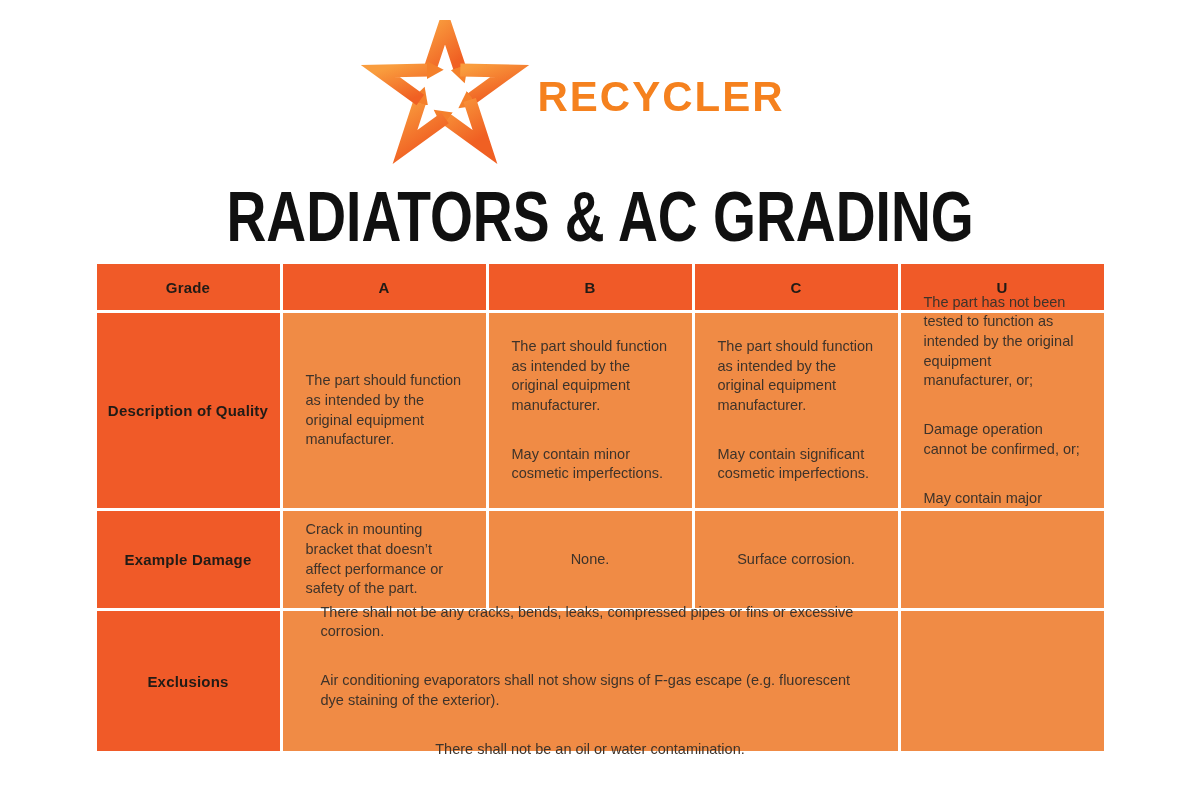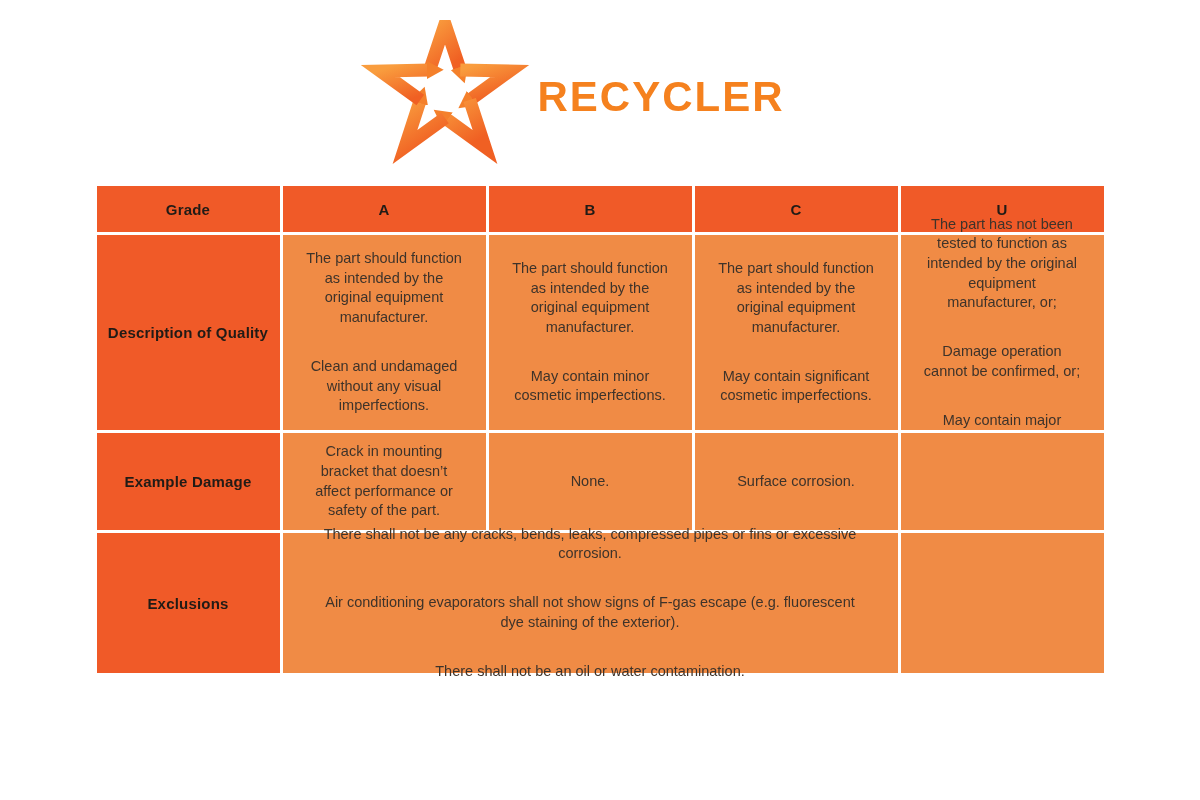--- a/index.html
+++ b/index.html
@@ -57,21 +57,21 @@
     display: grid;
     grid-template-columns: 183px 203px 203px 203px 203px;
     grid-template-rows: 46px 195px 97px 140px;
     gap: 3px;
   }
   .cell {
     display: flex;
     flex-direction: column;
     justify-content: center;
     align-items: center;
-    text-align: center;
+    text-align: left;
   }
   .head, .rowlabel {
     background: #F05A28;
     color: #211B16;
     font-weight: bold;
     font-size: 15px;
     letter-spacing: 0.2px;
   }
   .body {
     background: #F08B45;
@@ -107,33 +107,35 @@
         <path d="M 109.7 80 L 125 127 L 85 98" marker-end="url(#ah)"></path>
         <path d="M 85 98 L 45 127 L 60.3 80" marker-end="url(#ah)"></path>
         <path d="M 60.3 80 L 20.3 51 L 69.7 50" marker-end="url(#ah)"></path>
       </g>
     </svg>
     <div class="logo-text">
       <div class="brand">RECYCLER</div>
     </div>
   </div>
 
+  <div class="title-wrap">
+    <h1 class="title">RADIATORS &amp; AC GRADING</h1>
+  </div>
 
   <div class="grading-table">
 
     <div class="cell head">Grade</div>
     <div class="cell head">A</div>
     <div class="cell head">B</div>
     <div class="cell head">C</div>
     <div class="cell head">U</div>
 
     <div class="cell rowlabel">Description of Quality</div>
     <div class="cell body">
       <p>The part should function as intended by the original equipment manufacturer.</p>
-      <p>Clean and undamaged without any visual imperfections.</p>
     </div>
     <div class="cell body">
       <p>The part should function as intended by the original equipment manufacturer.</p>
       <p>May contain minor cosmetic imperfections.</p>
     </div>
     <div class="cell body">
       <p>The part should function as intended by the original equipment manufacturer.</p>
       <p>May contain significant cosmetic imperfections.</p>
     </div>
     <div class="cell body">

